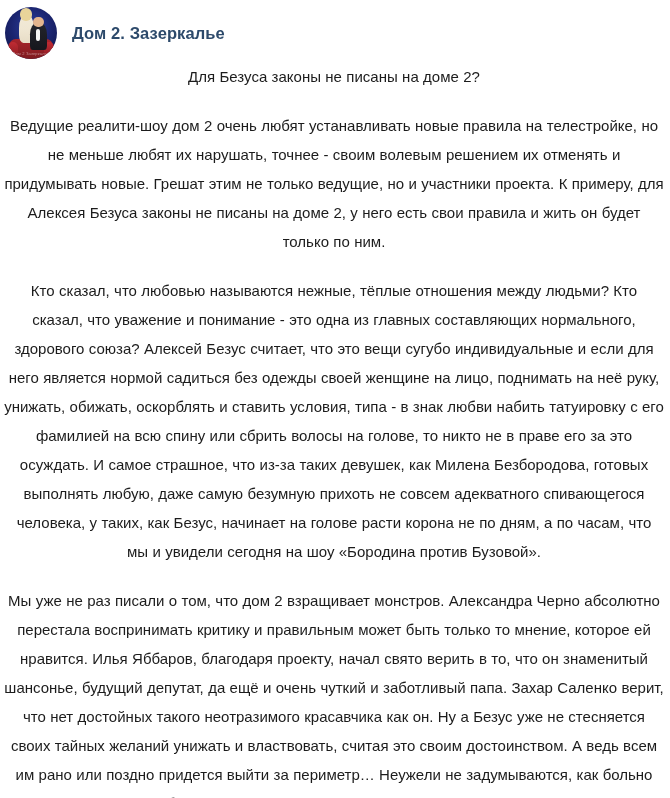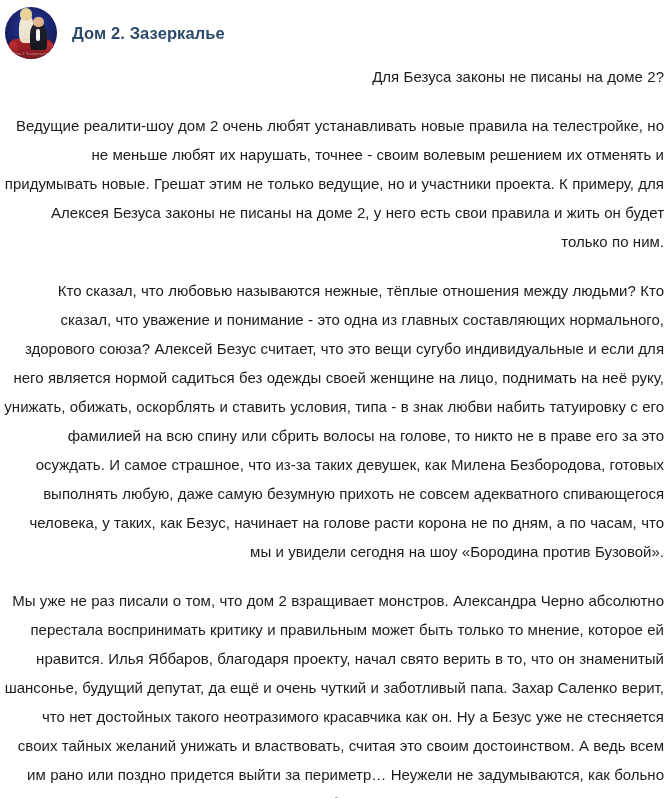--- a/index.html
+++ b/index.html
@@ -134,21 +134,21 @@
 
   
   .article {
     padding: 0 6px 0 4px;
   }
   .article p {
     margin: 0 0 20px 0;
     font-size: 15px;
     line-height: 29px;
     color: #1c1c1c;
-    text-align: right;
+    text-align: center;
     word-spacing: .2px;
   }
   .article p:last-child { margin-bottom: 0; }
   .lead { margin-top: 14px; }
 </style>
 </head>
 <body>
 
 <div class="page">
 

